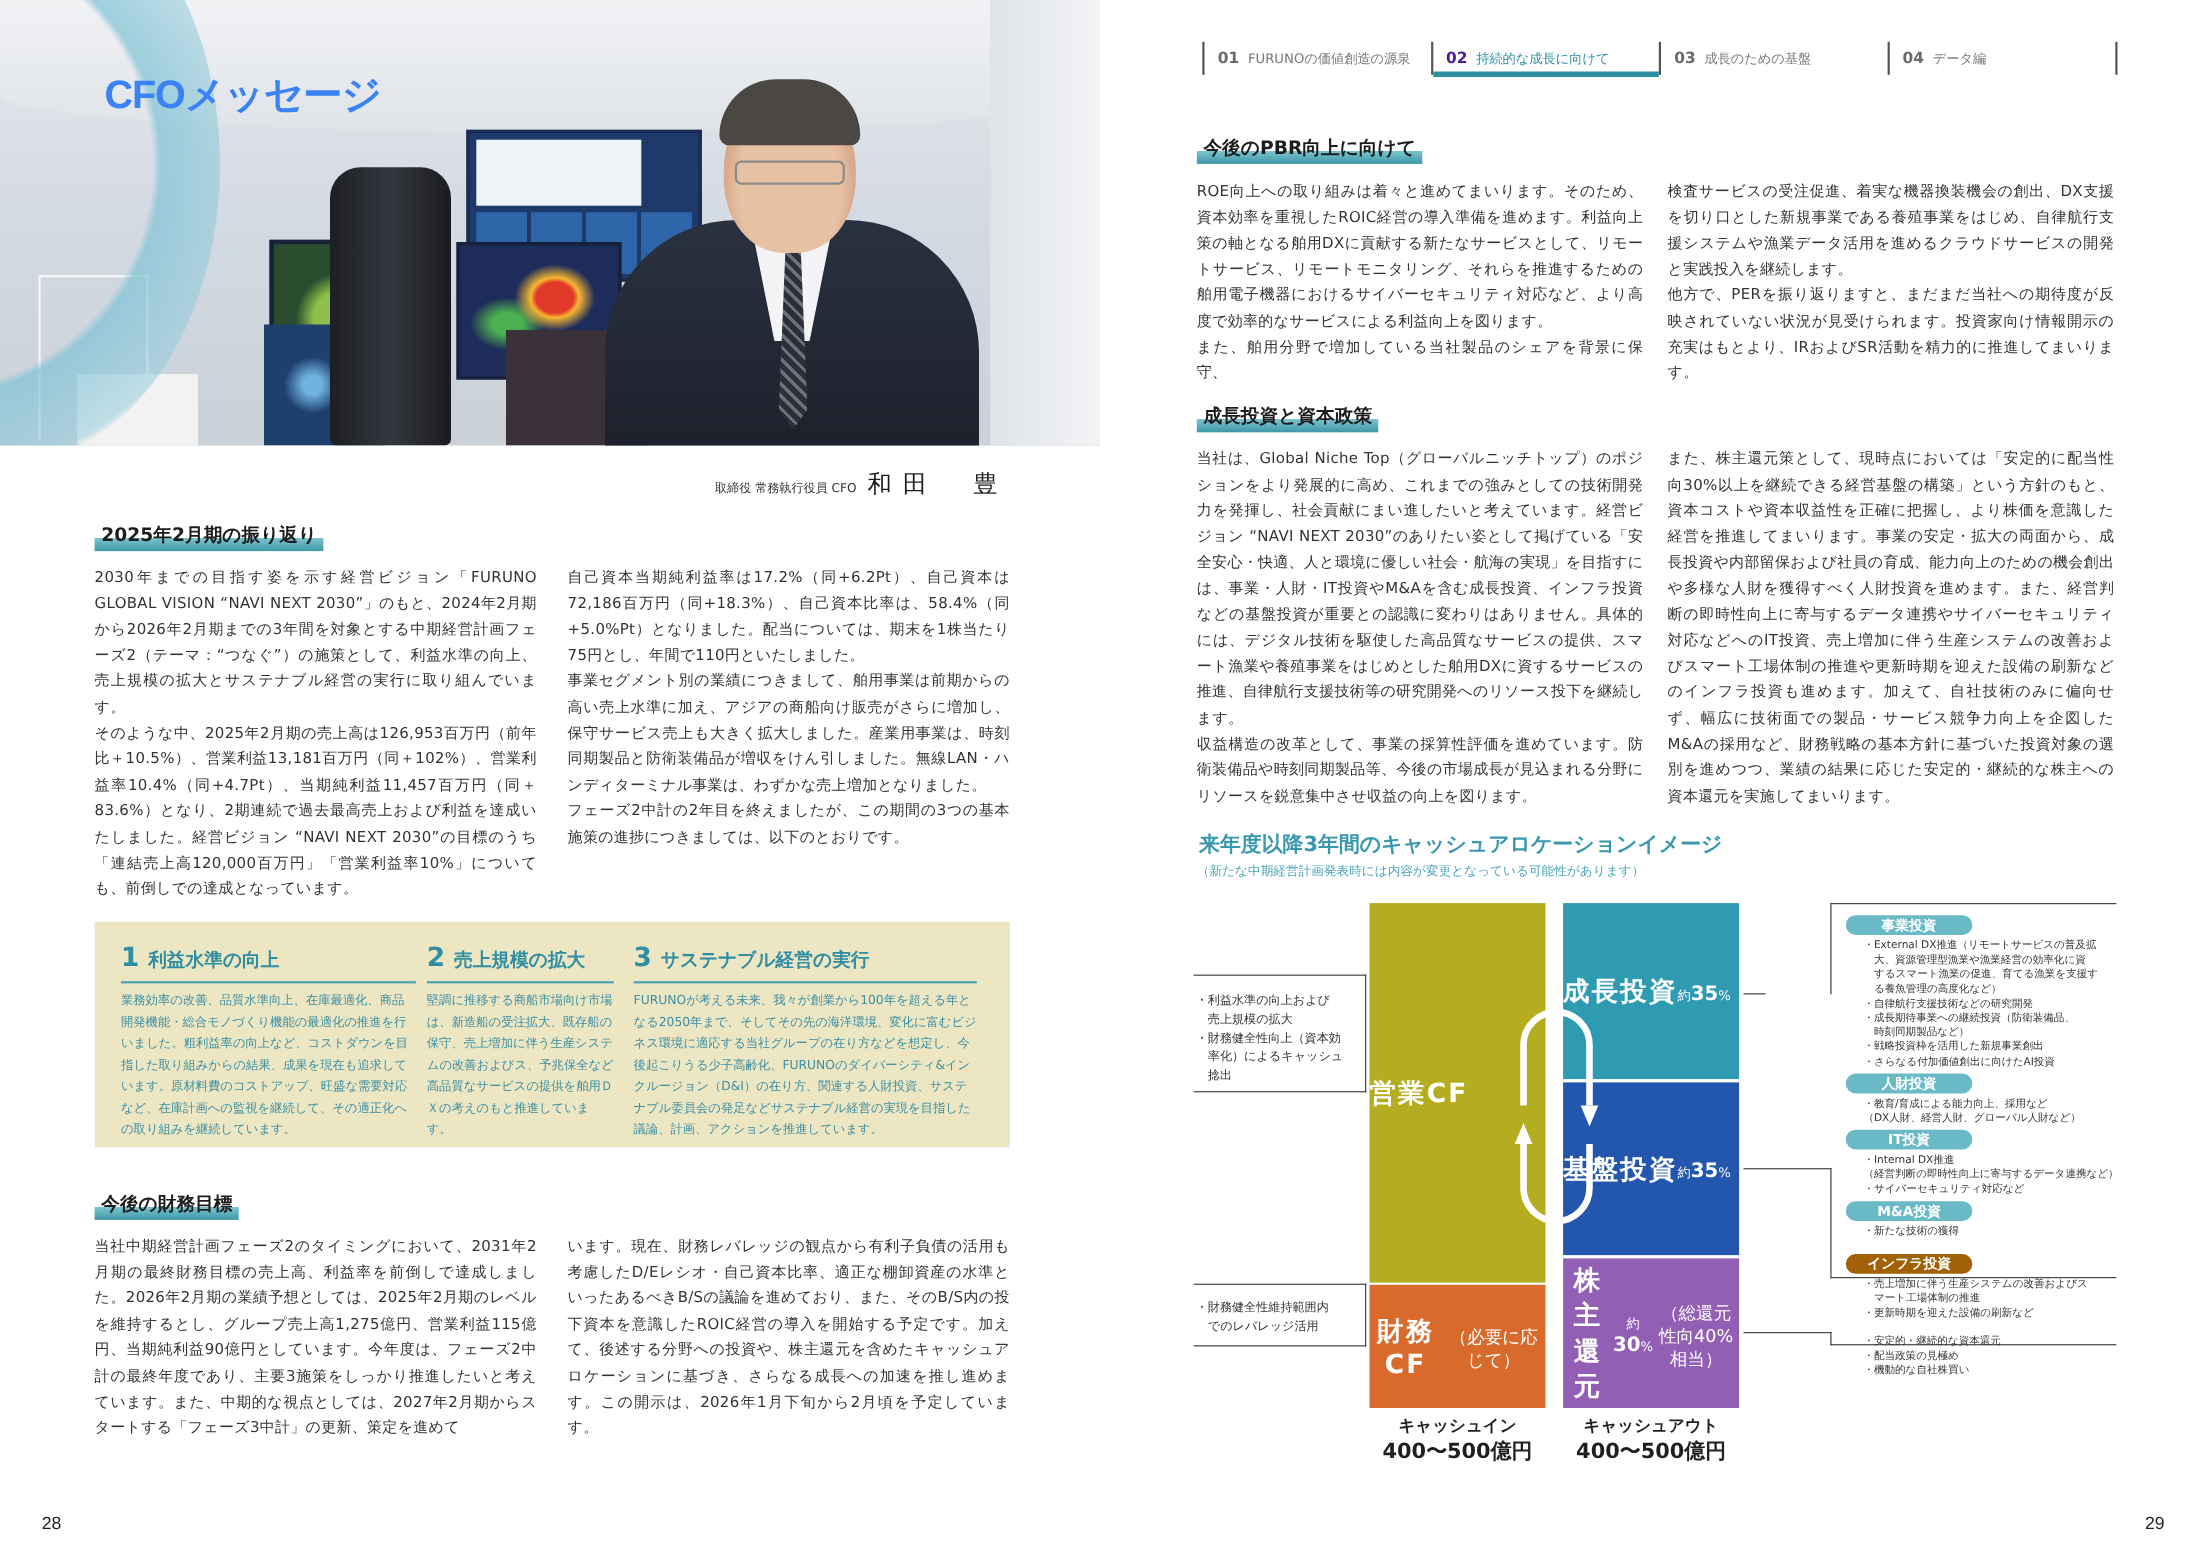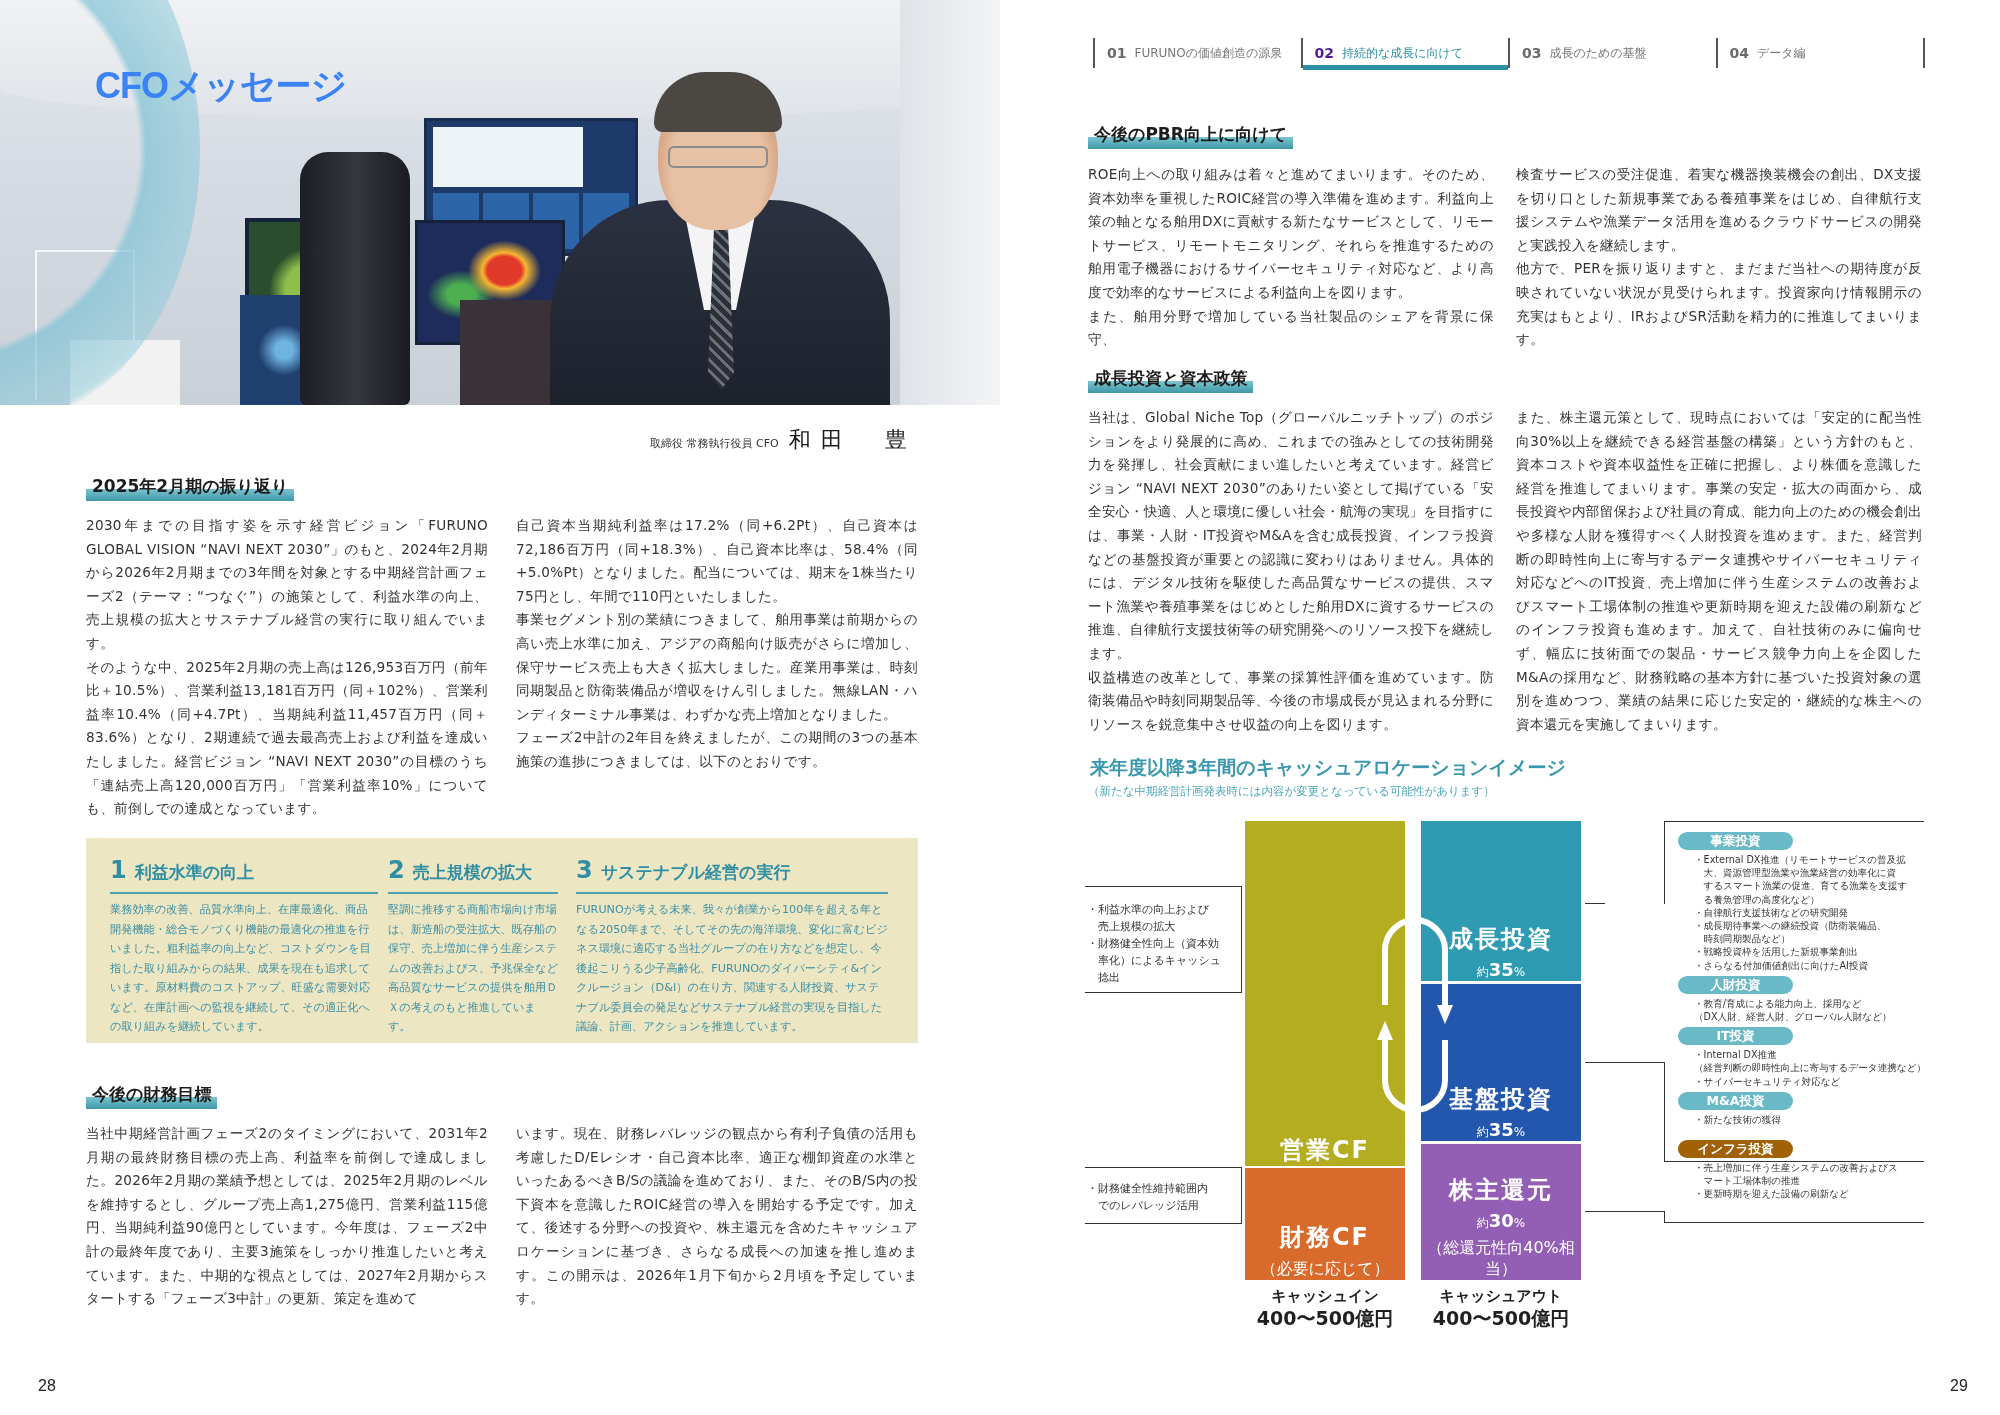--- a/index.html
+++ b/index.html
@@ -61,21 +61,21 @@
   .tab:last-child { border-right: 2px solid #555; }
   .tab .num { font-weight: 700; font-size: 14px; margin-right: 8px; color: #6a6a6a; }
   .tab.active { color: #2d8fa2; }
   .tab.active .num { color: #4c1d95; }
   .tab.active::after { content: ""; position: absolute; left: 0; right: 0; bottom: -2px; height: 5px; background: #2d8fa2; }
 
   
   .chart-title { left: 1090px; top: 755px; font-size: 19px; font-weight: 700; color: #3a98ae; }
   .chart-sub { left: 1088px; top: 784px; font-size: 11.5px; color: #4aa5b8; }
 
-  .cf-block { position: absolute; color: #fff; display: flex; flex-direction: column; align-items: center; justify-content: flex-end; text-align: center; }
+  .cf-block { position: absolute; color: #fff; display: flex; flex-direction: row; align-items: center; justify-content: flex-start; text-align: center; }
   .cf-label { font-weight: 700; font-size: 24px; letter-spacing: 2px; }
   .cf-pct { font-size: 12px; margin-top: 4px; }
   .cf-pct b { font-size: 18px; }
   .cf-note { font-size: 16px; margin-top: 6px; }
 
   .left-note { position: absolute; font-size: 11px; line-height: 17px; color: #333; }
   .bracket { position: absolute; border: 1.5px solid #333; border-left: none; }
   .rbracket { position: absolute; border: 1.5px solid #333; border-right: none; }
   .hline { position: absolute; height: 0; border-top: 1.5px solid #333; }
 
@@ -284,15 +284,20 @@
   <div>
     <div class="pill">M&amp;A投資</div>
     <div class="rt-item">・新たな技術の獲得</div>
   </div>
   <div style="margin-top:10px;">
     <div class="pill blue">インフラ投資</div>
     <div class="rt-item">・売上増加に伴う生産システムの改善およびス</div>
     <div class="rt-item">　マート工場体制の推進</div>
     <div class="rt-item">・更新時期を迎えた設備の刷新など</div>
   </div>
+  <div style="margin-top:12px;">
+    <div class="rt-item">・安定的・継続的な資本還元</div>
+    <div class="rt-item">・配当政策の見極め</div>
+    <div class="rt-item">・機動的な自社株買い</div>
+  </div>
 </div>
 
 <div class="page-num" style="left:1950px;">29</div>
 
 </body></html>

